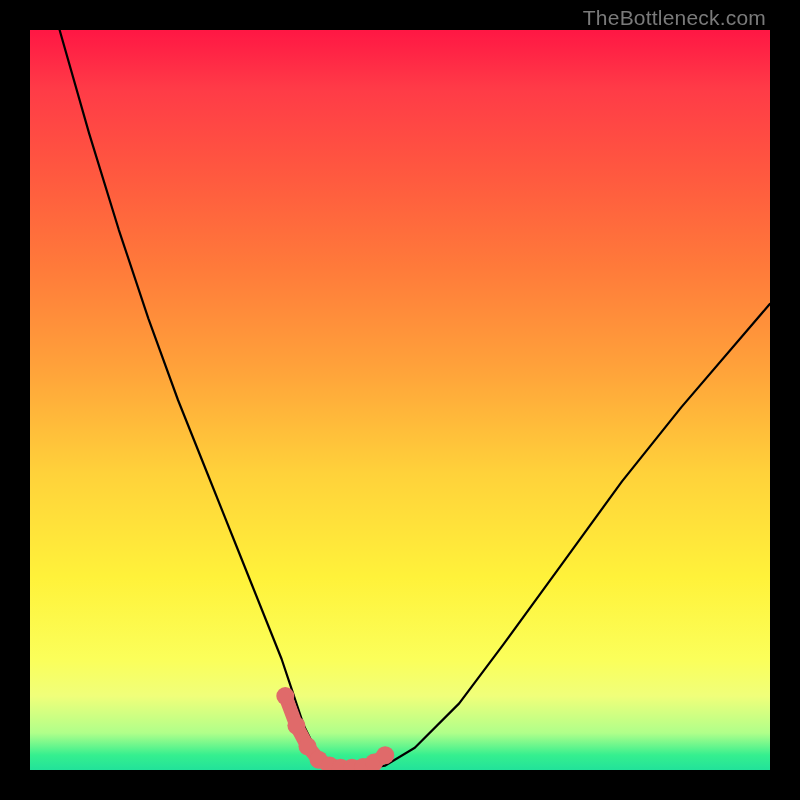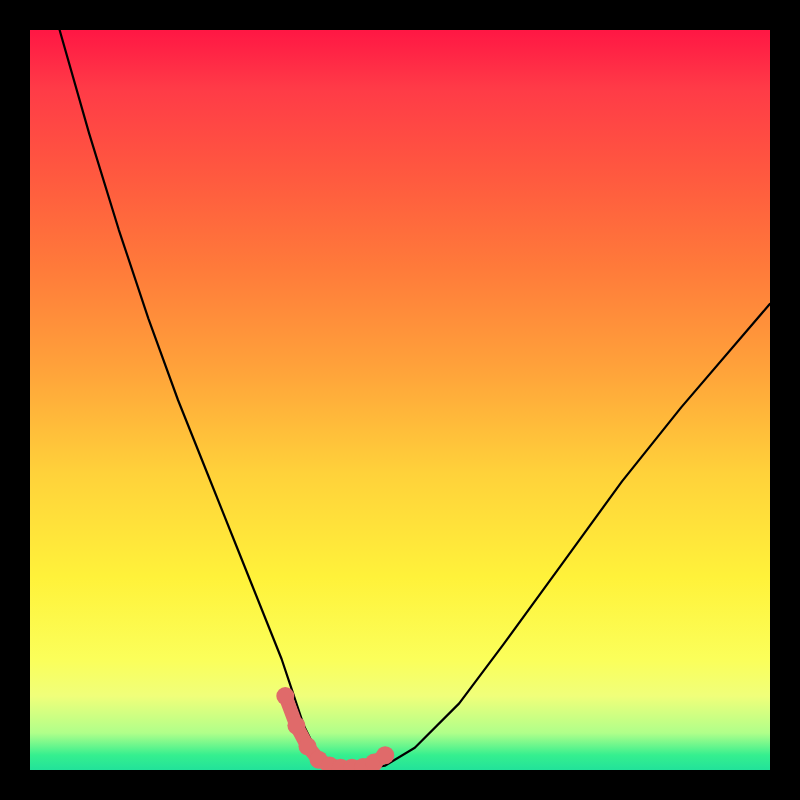--- a/index.html
+++ b/index.html
@@ -54,20 +54,21 @@
     color: #7a7a7a;
     font-size: 21px;
     letter-spacing: 0.2px;
     user-select: none;
   }
 </style>
 </head>
 <body>
 
 <div class="stage">
+  <div class="watermark">TheBottleneck.com</div>
 
   <div class="plot">
     <svg class="curve-svg" viewBox="0 0 740 740" preserveAspectRatio="none">
       <path id="curve-path" fill="none" stroke="#000" stroke-width="2.2" stroke-linecap="round" stroke-linejoin="round" d="M29.60 0.00 L59.20 103.60 L88.80 199.80 L118.40 288.60 L148.00 370.00 L177.60 444.00 L207.20 518.00 L222.00 555.00 L236.80 592.00 L251.60 629.00 L259.00 651.20 L266.40 673.40 L273.80 695.60 L281.20 710.40 L288.60 725.20 L296.00 732.60 L303.40 736.30 L310.80 737.78 L318.20 738.52 L325.60 738.52 L333.00 738.52 L340.40 737.78 L355.20 735.56 L384.80 717.80 L429.20 673.40 L473.60 614.20 L532.80 532.80 L592.00 451.40 L651.20 377.40 L740.00 273.80"></path>
       <g id="marker-group">
           <path d="M255.30 666.00 L266.40 695.60 L277.50 716.32 L288.60 729.64 L299.70 735.56 L310.80 737.78 L321.90 737.78 L333.00 737.04 L344.10 732.60 L355.20 725.20" fill="none" stroke="#e06a6a" stroke-width="14" stroke-linecap="round" stroke-linejoin="round"></path>
           <circle cx="255.30" cy="666.00" r="9" fill="#e06a6a"></circle>
           <circle cx="266.40" cy="695.60" r="9" fill="#e06a6a"></circle>
           <circle cx="277.50" cy="716.32" r="9" fill="#e06a6a"></circle>
           <circle cx="288.60" cy="729.64" r="9" fill="#e06a6a"></circle>

